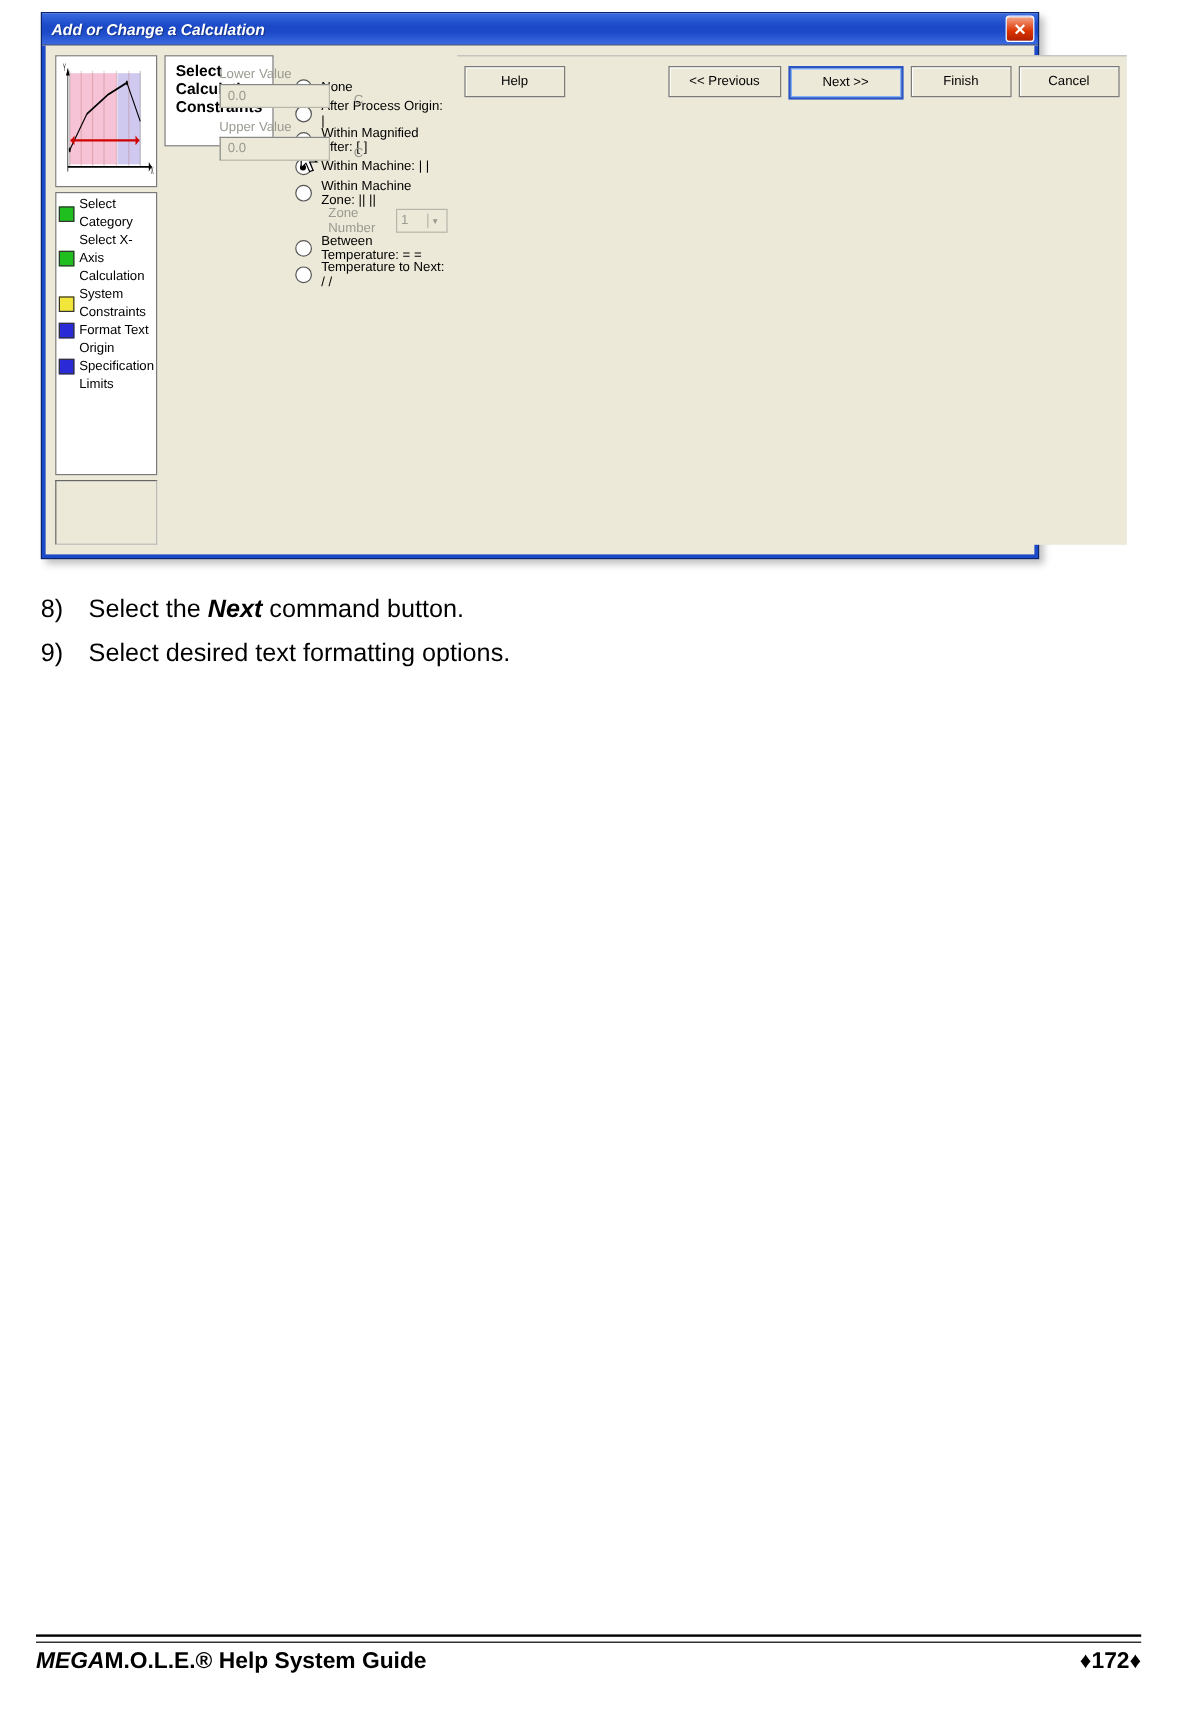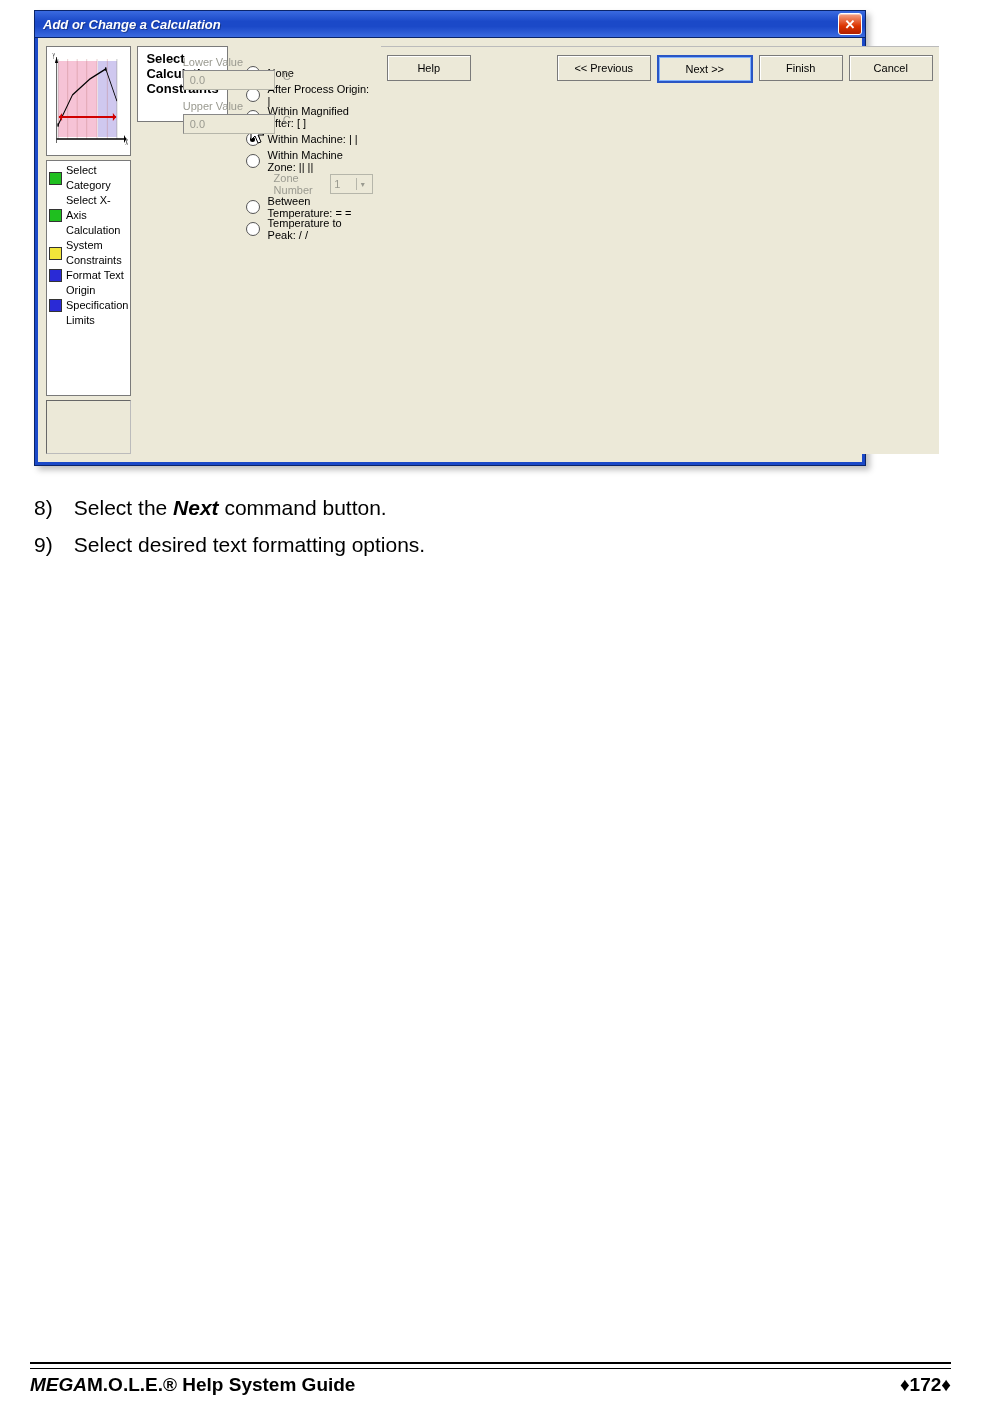--- a/index.html
+++ b/index.html
@@ -180,21 +180,21 @@
   }
   .value-area {
     position: absolute;
     right: 18px;
     top: 10px;
     width: 180px;
     font-size: 11px;
   }
   .value-block { margin-bottom: 10px; }
   .value-label { color: #9a9a90; margin-bottom: 2px;}
-  .value-input-row { display:flex; align-items:flex-start; gap: 8px;}
+  .value-input-row { display:flex; align-items:flex-end; gap: 20px;}
   .value-input {
     width: 78px;
     height: 18px;
     border: 1px solid #b6b6aa;
     border-top-color:#888;
     border-left-color:#888;
     background: #ece9d8;
     color: #9a9a90;
     padding: 0 6px;
     font-size: 11px;
@@ -359,21 +359,21 @@
               <span>1</span>
               <span class="arrow">▾</span>
             </span>
           </div>
           <div class="radio-row">
               <span class="radio"></span>
               <span>Between Temperature: =  =</span>
             </div>
           <div class="radio-row">
               <span class="radio"></span>
-              <span>Temperature to Peak: /  /</span>
+              <span>Temperature to Next: /  /</span>
             </div>
 
           <span class="cursor-icon">
             <svg viewBox="0 0 18 22">
                 <polygon points="1,1 1,16 5,12 8,19 11,18 8,11 14,11" fill="#fff" stroke="#000" stroke-width="1"></polygon>
               </svg>
           </span>
 
           <div class="value-area">
             <div class="value-block">

